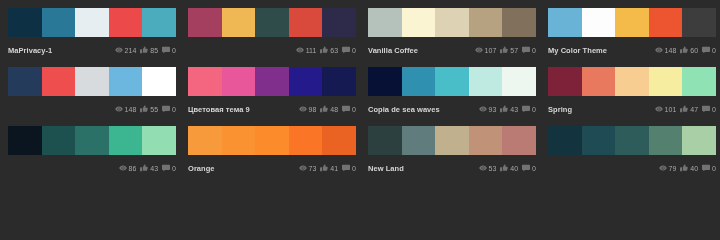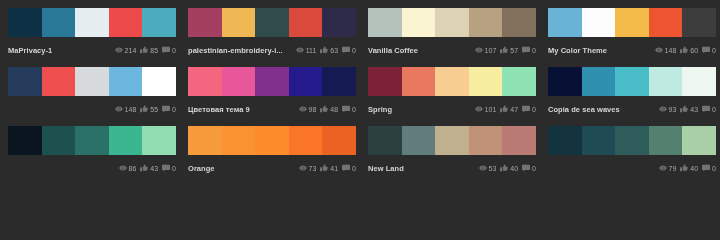--- a/index.html
+++ b/index.html
@@ -113,21 +113,20 @@
     </div>
     <div class="card">
       <div class="swatch-strip">
         <div class="swatch" style="background: rgb(164, 63, 96);"></div>
         <div class="swatch" style="background: rgb(240, 183, 85);"></div>
         <div class="swatch" style="background: rgb(47, 75, 74);"></div>
         <div class="swatch" style="background: rgb(217, 74, 60);"></div>
         <div class="swatch" style="background: rgb(46, 43, 74);"></div>
       </div>
       <div class="meta">
-        <div class="title">palestinian-embroidery-i...</div>
         <div class="stats">
           <div class="stat">
             <span class="icon">
               <svg viewBox="0 0 16 16" fill="#a0a0a0">
                 <path d="M8 3C4.5 3 1.7 5.2 0.5 8c1.2 2.8 4 5 7.5 5s6.3-2.2 7.5-5C14.3 5.2 11.5 3 8 3zm0 8.2A3.2 3.2 0 1 1 8 4.8a3.2 3.2 0 0 1 0 6.4zm0-5.1a1.9 1.9 0 1 0 0 3.8 1.9 1.9 0 0 0 0-3.8z"></path>
               </svg>
             </span>
             <span class="num">111</span>
           </div>
           <div class="stat">
@@ -295,20 +294,58 @@
                 <path d="M1.4 1.6h13.2c.8 0 1.4.6 1.4 1.4v7.4c0 .8-.6 1.4-1.4 1.4H6.2l-3.6 2.8v-2.8H1.4c-.8 0-1.4-.6-1.4-1.4V3c0-.8.6-1.4 1.4-1.4z"></path>
               </svg>
             </span>
             <span class="num">0</span>
           </div>
         </div>
       </div>
     </div>
     <div class="card">
       <div class="swatch-strip">
+        <div class="swatch" style="background: rgb(6, 17, 53);"></div>
+        <div class="swatch" style="background: rgb(47, 144, 176);"></div>
+        <div class="swatch" style="background: rgb(73, 190, 201);"></div>
+        <div class="swatch" style="background: rgb(191, 234, 226);"></div>
+        <div class="swatch" style="background: rgb(238, 247, 239);"></div>
+      </div>
+      <div class="meta">
+        <div class="title">Copia de sea waves</div>
+        <div class="stats">
+          <div class="stat">
+            <span class="icon">
+              <svg viewBox="0 0 16 16" fill="#a0a0a0">
+                <path d="M8 3C4.5 3 1.7 5.2 0.5 8c1.2 2.8 4 5 7.5 5s6.3-2.2 7.5-5C14.3 5.2 11.5 3 8 3zm0 8.2A3.2 3.2 0 1 1 8 4.8a3.2 3.2 0 0 1 0 6.4zm0-5.1a1.9 1.9 0 1 0 0 3.8 1.9 1.9 0 0 0 0-3.8z"></path>
+              </svg>
+            </span>
+            <span class="num">93</span>
+          </div>
+          <div class="stat">
+            <span class="icon">
+              <svg viewBox="0 0 16 16" fill="#a0a0a0">
+                <path d="M5.6 6.6 9.1 1.1c.2-.3.6-.4.9-.2.6.3 1 1 1 1.7v2.9h2.9c1 0 1.7.9 1.5 1.8l-1.1 5.1c-.2.8-.9 1.3-1.7 1.3H5.6V6.6zM1.2 6.6h2.8v8.1H1.2A1.2 1.2 0 0 1 0 13.5V7.8a1.2 1.2 0 0 1 1.2-1.2z"></path>
+              </svg>
+            </span>
+            <span class="num">43</span>
+          </div>
+          <div class="stat">
+            <span class="icon">
+              <svg viewBox="0 0 16 16" fill="#a0a0a0">
+                <path d="M1.4 1.6h13.2c.8 0 1.4.6 1.4 1.4v7.4c0 .8-.6 1.4-1.4 1.4H6.2l-3.6 2.8v-2.8H1.4c-.8 0-1.4-.6-1.4-1.4V3c0-.8.6-1.4 1.4-1.4z"></path>
+              </svg>
+            </span>
+            <span class="num">0</span>
+          </div>
+        </div>
+      </div>
+    </div>
+    <div class="card">
+      <div class="swatch-strip">
         <div class="swatch" style="background: rgb(125, 34, 57);"></div>
         <div class="swatch" style="background: rgb(232, 121, 94);"></div>
         <div class="swatch" style="background: rgb(247, 205, 146);"></div>
         <div class="swatch" style="background: rgb(246, 237, 160);"></div>
         <div class="swatch" style="background: rgb(143, 226, 180);"></div>
       </div>
       <div class="meta">
         <div class="title">Spring</div>
         <div class="stats">
           <div class="stat">
@@ -333,58 +370,20 @@
                 <path d="M1.4 1.6h13.2c.8 0 1.4.6 1.4 1.4v7.4c0 .8-.6 1.4-1.4 1.4H6.2l-3.6 2.8v-2.8H1.4c-.8 0-1.4-.6-1.4-1.4V3c0-.8.6-1.4 1.4-1.4z"></path>
               </svg>
             </span>
             <span class="num">0</span>
           </div>
         </div>
       </div>
     </div>
     <div class="card">
       <div class="swatch-strip">
-        <div class="swatch" style="background: rgb(6, 17, 53);"></div>
-        <div class="swatch" style="background: rgb(47, 144, 176);"></div>
-        <div class="swatch" style="background: rgb(73, 190, 201);"></div>
-        <div class="swatch" style="background: rgb(191, 234, 226);"></div>
-        <div class="swatch" style="background: rgb(238, 247, 239);"></div>
-      </div>
-      <div class="meta">
-        <div class="title">Copia de sea waves</div>
-        <div class="stats">
-          <div class="stat">
-            <span class="icon">
-              <svg viewBox="0 0 16 16" fill="#a0a0a0">
-                <path d="M8 3C4.5 3 1.7 5.2 0.5 8c1.2 2.8 4 5 7.5 5s6.3-2.2 7.5-5C14.3 5.2 11.5 3 8 3zm0 8.2A3.2 3.2 0 1 1 8 4.8a3.2 3.2 0 0 1 0 6.4zm0-5.1a1.9 1.9 0 1 0 0 3.8 1.9 1.9 0 0 0 0-3.8z"></path>
-              </svg>
-            </span>
-            <span class="num">93</span>
-          </div>
-          <div class="stat">
-            <span class="icon">
-              <svg viewBox="0 0 16 16" fill="#a0a0a0">
-                <path d="M5.6 6.6 9.1 1.1c.2-.3.6-.4.9-.2.6.3 1 1 1 1.7v2.9h2.9c1 0 1.7.9 1.5 1.8l-1.1 5.1c-.2.8-.9 1.3-1.7 1.3H5.6V6.6zM1.2 6.6h2.8v8.1H1.2A1.2 1.2 0 0 1 0 13.5V7.8a1.2 1.2 0 0 1 1.2-1.2z"></path>
-              </svg>
-            </span>
-            <span class="num">43</span>
-          </div>
-          <div class="stat">
-            <span class="icon">
-              <svg viewBox="0 0 16 16" fill="#a0a0a0">
-                <path d="M1.4 1.6h13.2c.8 0 1.4.6 1.4 1.4v7.4c0 .8-.6 1.4-1.4 1.4H6.2l-3.6 2.8v-2.8H1.4c-.8 0-1.4-.6-1.4-1.4V3c0-.8.6-1.4 1.4-1.4z"></path>
-              </svg>
-            </span>
-            <span class="num">0</span>
-          </div>
-        </div>
-      </div>
-    </div>
-    <div class="card">
-      <div class="swatch-strip">
         <div class="swatch" style="background: rgb(11, 21, 32);"></div>
         <div class="swatch" style="background: rgb(29, 81, 80);"></div>
         <div class="swatch" style="background: rgb(43, 113, 104);"></div>
         <div class="swatch" style="background: rgb(60, 181, 145);"></div>
         <div class="swatch" style="background: rgb(146, 221, 178);"></div>
       </div>
       <div class="meta">
         <div class="stats">
           <div class="stat">
             <span class="icon">

